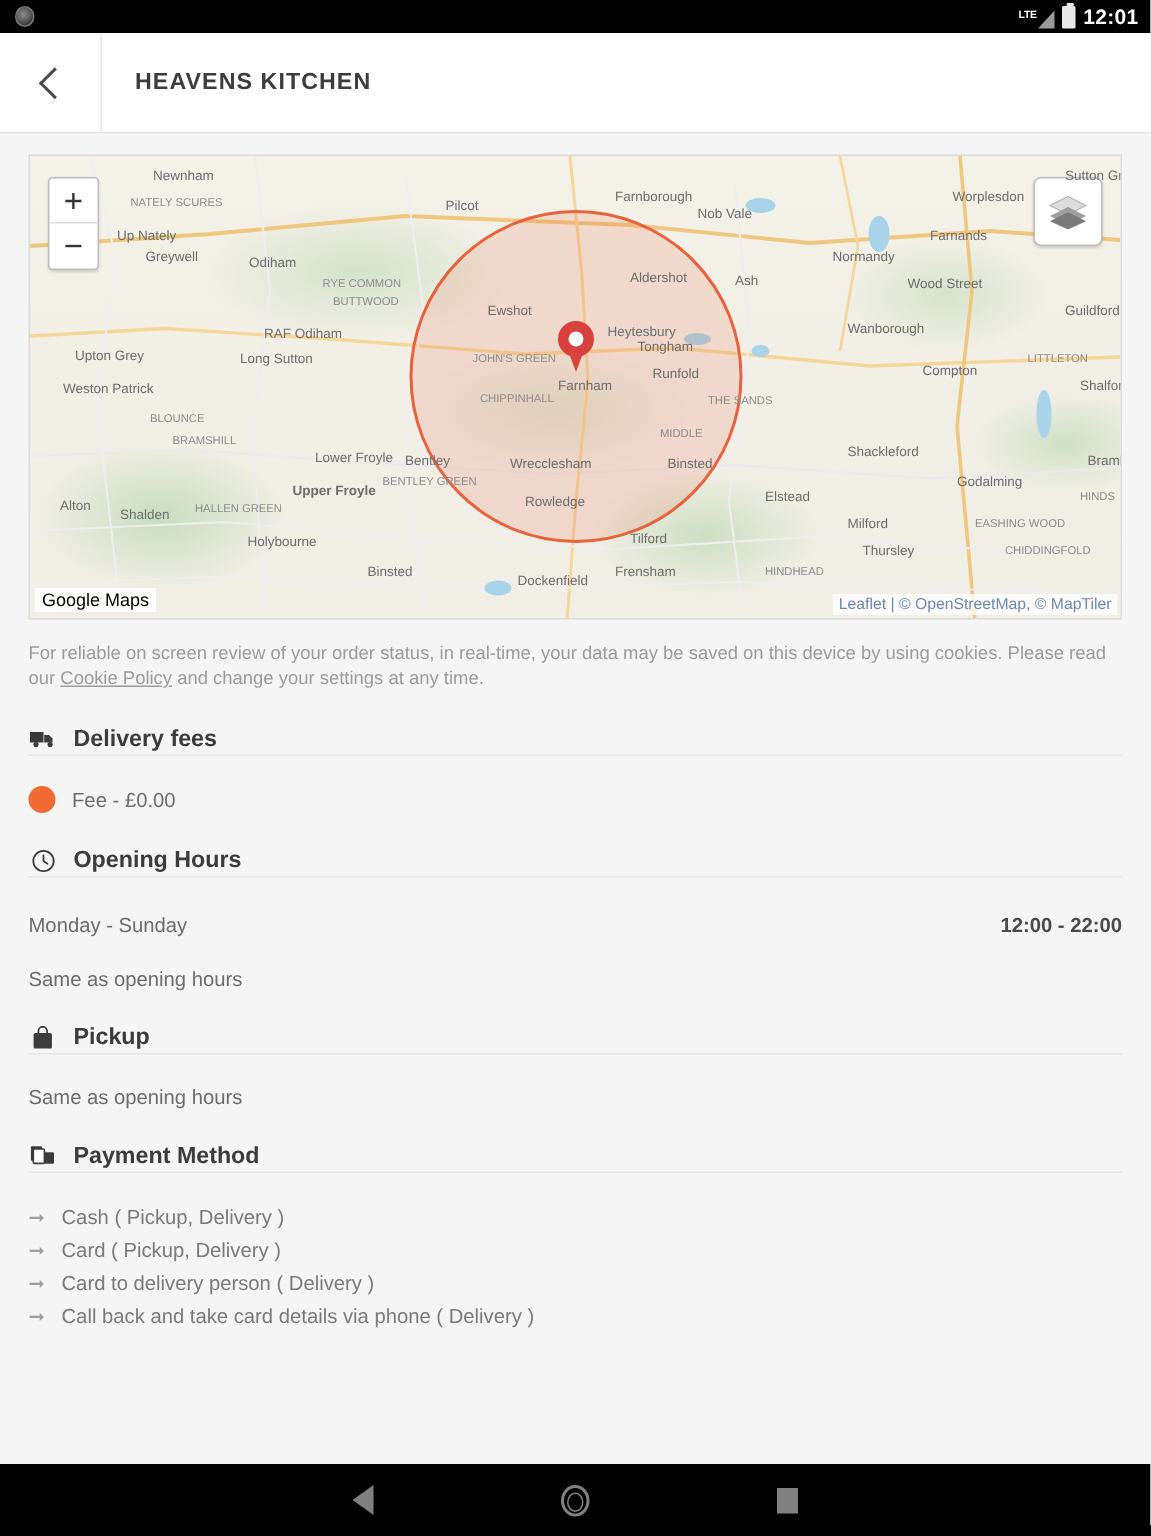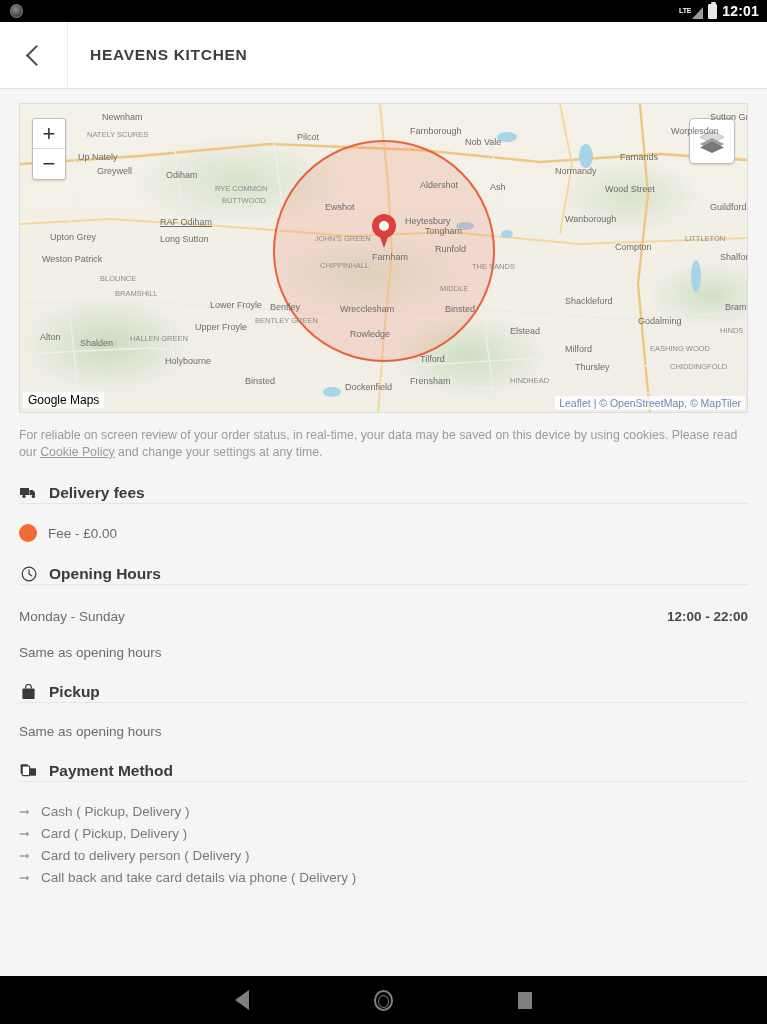--- a/index.html
+++ b/index.html
@@ -243,37 +243,37 @@
           <polygon points="13,2 25,8 13,14 1,8" fill="#dcdcdc" stroke="#b5b5b5" stroke-width="0.8"></polygon>
           <polygon points="13,9 25,15 13,21 1,15" fill="#9e9e9e"></polygon>
           <polygon points="13,12.5 25,18.5 13,24 1,18.5" fill="#7a7a7a"></polygon>
         </svg>
       </div>
 
       <div class="gmaps">Google Maps</div>
       <div class="attrib">Leaflet | © OpenStreetMap, © MapTiler</div>
     <div class="mlabel big" style="left: 82px; top: 8px;">Newnham</div>
         <div class="mlabel big" style="left: 690px; top: 8px;">Sutton Green</div>
-        <div class="mlabel big" style="left: 615px; top: 22px; margin-left: 36px;">Worplesdon</div>
+        <div class="mlabel big" style="left: 615px; top: 22px;">Worplesdon</div>
         <div class="mlabel big" style="left: 390px; top: 22px;">Farnborough</div>
         <div class="mlabel" style="left: 67px; top: 26px;">NATELY SCURES</div>
         <div class="mlabel big" style="left: 58px; top: 48px;">Up Nately</div>
         <div class="mlabel big" style="left: 277px; top: 28px;">Pilcot</div>
         <div class="mlabel big" style="left: 445px; top: 33px;">Nob Vale</div>
         <div class="mlabel big" style="left: 600px; top: 48px;">Farnands</div>
         <div class="mlabel big" style="left: 690px; top: 98px;">Guildford</div>
         <div class="mlabel big" style="left: 77px; top: 62px;">Greywell</div>
         <div class="mlabel big" style="left: 146px; top: 66px;">Odiham</div>
         <div class="mlabel big" style="left: 535px; top: 62px;">Normandy</div>
         <div class="mlabel big" style="left: 400px; top: 76px;">Aldershot</div>
         <div class="mlabel big" style="left: 470px; top: 78px;">Ash</div>
         <div class="mlabel big" style="left: 585px; top: 80px;">Wood Street</div>
         <div class="mlabel" style="left: 195px; top: 80px;">RYE COMMON</div>
         <div class="mlabel" style="left: 202px; top: 92px;">BUTTWOOD</div>
-        <div class="mlabel big" style="left: 140px; top: 113px; text-decoration: underline;">RAF Odiham</div>
+        <div class="mlabel big" style="left: 156px; top: 113px;">RAF Odiham</div>
         <div class="mlabel big" style="left: 305px; top: 98px;">Ewshot</div>
         <div class="mlabel big" style="left: 385px; top: 112px;">Heytesbury</div>
         <div class="mlabel big" style="left: 405px; top: 122px;">Tongham</div>
         <div class="mlabel big" style="left: 545px; top: 110px;">Wanborough</div>
         <div class="mlabel big" style="left: 30px; top: 128px;">Upton Grey</div>
         <div class="mlabel big" style="left: 140px; top: 130px;">Long Sutton</div>
         <div class="mlabel" style="left: 665px; top: 130px;">LITTLETON</div>
         <div class="mlabel big" style="left: 595px; top: 138px;">Compton</div>
         <div class="mlabel big" style="left: 700px; top: 148px;">Shalford</div>
         <div class="mlabel big" style="left: 22px; top: 150px;">Weston Patrick</div>
@@ -287,21 +287,21 @@
         <div class="mlabel" style="left: 420px; top: 180px;">MIDDLE</div>
         <div class="mlabel big" style="left: 190px; top: 196px;">Lower Froyle</div>
         <div class="mlabel big" style="left: 250px; top: 198px;">Bentley</div>
         <div class="mlabel big" style="left: 320px; top: 200px;">Wrecclesham</div>
         <div class="mlabel big" style="left: 545px; top: 192px;">Shackleford</div>
         <div class="mlabel big" style="left: 705px; top: 198px;">Bramley</div>
         <div class="mlabel big" style="left: 425px; top: 200px;">Binsted</div>
         <div class="mlabel big" style="left: 618px; top: 212px;">Godalming</div>
         <div class="mlabel" style="left: 700px; top: 222px;">HINDS</div>
         <div class="mlabel" style="left: 235px; top: 212px;">BENTLEY GREEN</div>
-        <div class="mlabel big" style="left: 175px; top: 218px;">Upper Froyle</div>
+        <div class="mlabel big" style="left: 175px; top: 218px; font-weight: bold;">Upper Froyle</div>
         <div class="mlabel big" style="left: 330px; top: 225px;">Rowledge</div>
         <div class="mlabel big" style="left: 490px; top: 222px;">Elstead</div>
         <div class="mlabel big" style="left: 60px; top: 234px;">Shalden</div>
         <div class="mlabel" style="left: 110px; top: 230px;">HALLEN GREEN</div>
         <div class="mlabel big" style="left: 545px; top: 240px;">Milford</div>
         <div class="mlabel" style="left: 630px; top: 240px;">EASHING WOOD</div>
         <div class="mlabel big" style="left: 20px; top: 228px;">Alton</div>
         <div class="mlabel big" style="left: 145px; top: 252px;">Holybourne</div>
         <div class="mlabel big" style="left: 400px; top: 250px;">Tilford</div>
         <div class="mlabel big" style="left: 555px; top: 258px;">Thursley</div>

